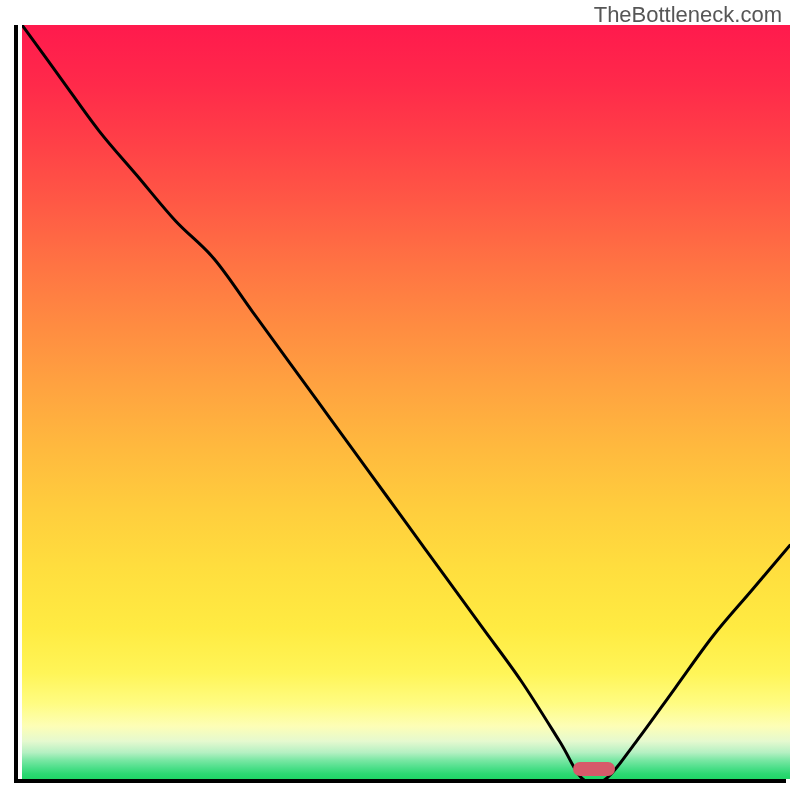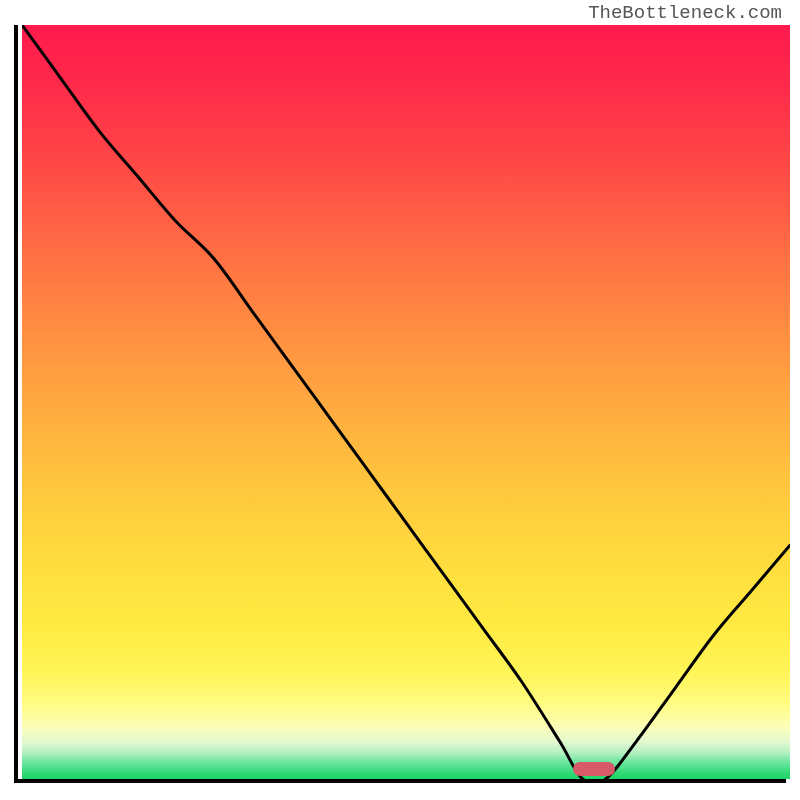--- a/index.html
+++ b/index.html
@@ -7,25 +7,24 @@
     width: 800px;
     height: 800px;
     background: #ffffff;
     font-family: Arial, sans-serif;
     position: relative;
   }
   .watermark {
     position: absolute;
     top: 2px;
     right: 18px;
-    font-size: 19px;
+    font-size: 22px;
     color: #565656;
     font-weight: normal;
     z-index: 10;
-    font-family: Liberation Mono, monospace;
   }
   .chart-wrapper {
     position: absolute;
     top: 25px;
     left: 14px;
     width: 772px;
     height: 762px;
   }
   .plot-area {
     position: absolute;

